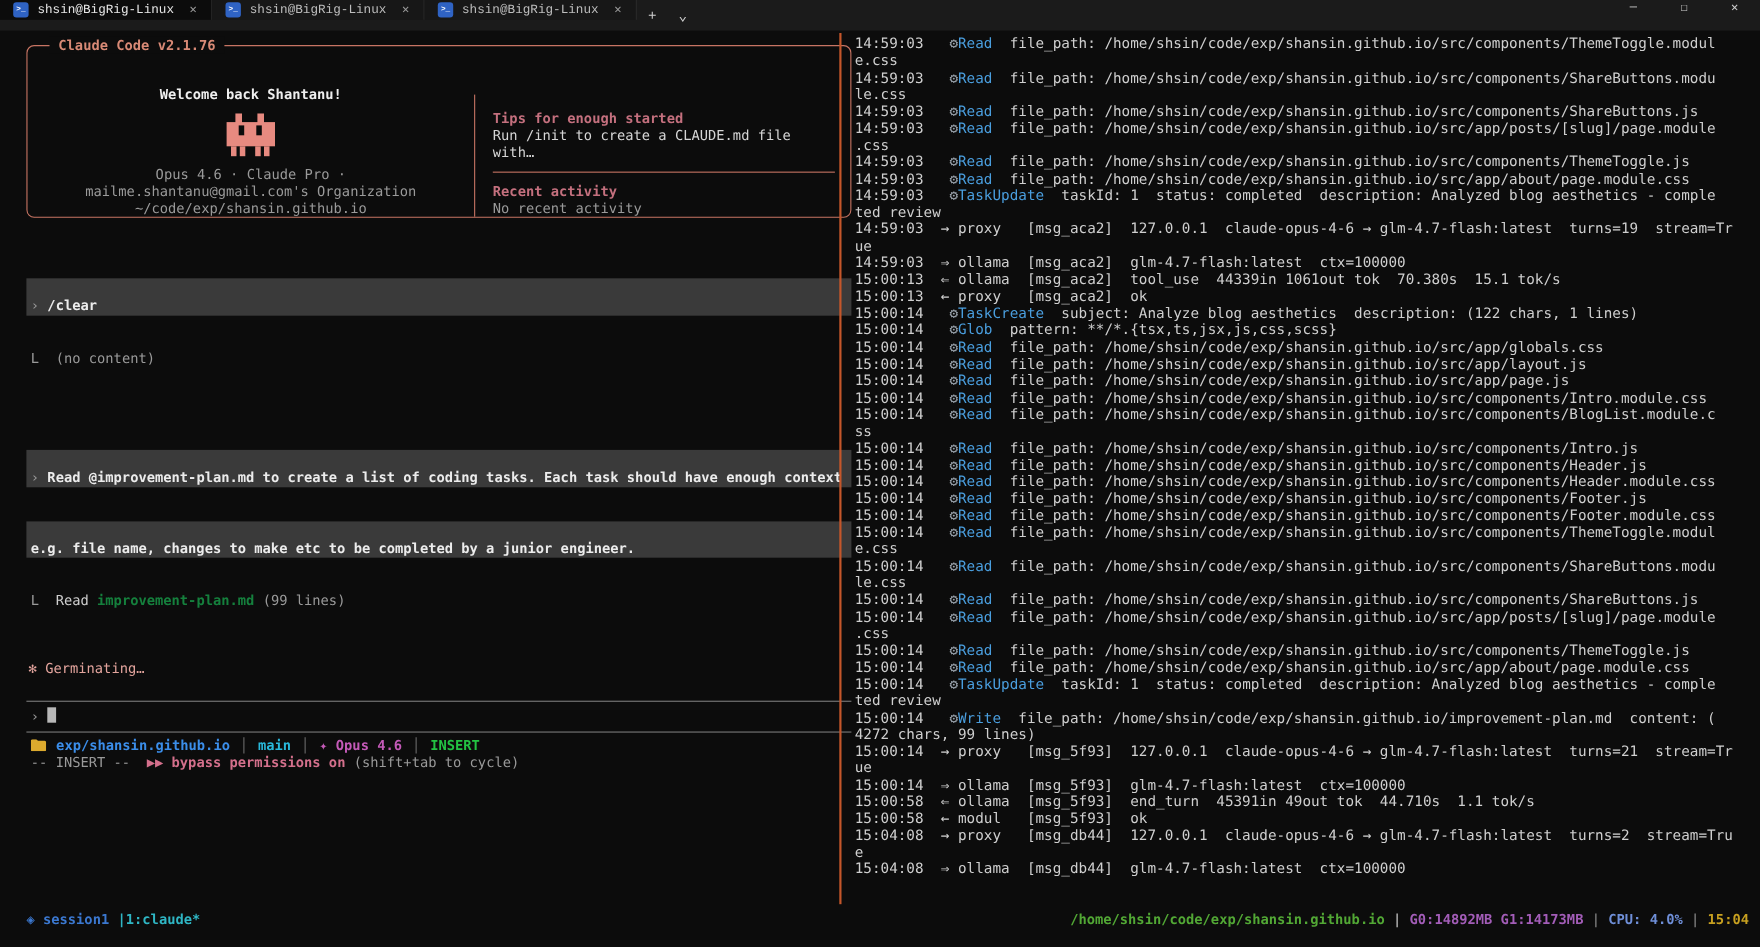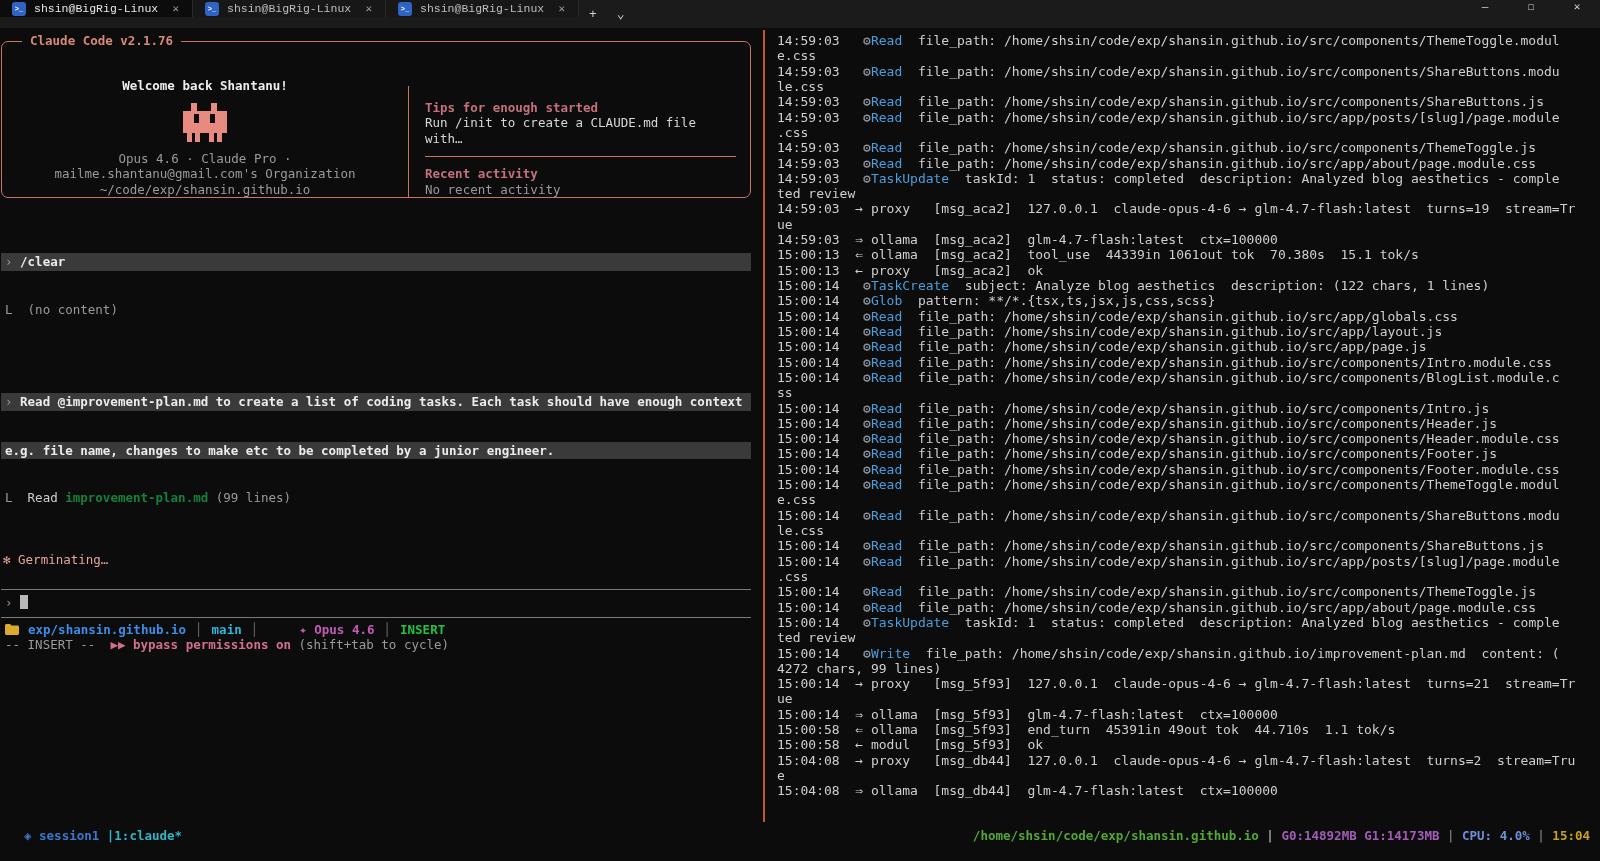--- a/index.html
+++ b/index.html
@@ -26,49 +26,49 @@
   .tab .ttitle{flex:1;white-space:nowrap;overflow:hidden;}
   .tab .tclose{color:#9a9a9a;font-size:11px;padding:2px 5px;cursor:default;}
   .tabbtn{color:#cfcfcf;font-size:13px;align-self:center;padding:3px 10px;}
   .winctl{margin-left:auto;display:flex;align-items:stretch;}
   .winctl .wbtn{width:46px;display:flex;align-items:center;justify-content:center;
     color:#cfcfcf;font-size:11px;}
   
   .term{position:absolute;top:28px;left:0;right:0;bottom:0;background:var(--bg);}
   .pane-divider{position:absolute;left:763px;top:2px;width:2px;height:792px;background:var(--orange);}
   
-  .pane-left{position:absolute;left:1px;top:4px;width:750px;bottom:40px;
+  .pane-left{position:absolute;left:24px;top:4px;width:750px;bottom:40px;
     font-size:12.5px;line-height:15.5px;color:var(--fg);}
   .banner{position:relative;border:1px solid var(--salmon);border-radius:7px;height:157px;margin-top:9px;}
   .banner-title{position:absolute;top:-9px;left:20px;background:var(--bg);padding:0 8px;
     color:var(--salmon-text);font-weight:bold;}
   .banner-cols{display:flex;height:100%;align-items:flex-end;}
   .banner-left{width:406px;text-align:center;padding-top:22px;}
   .welcome{color:#efefef;font-weight:bold;}
   .robot{margin:9px auto 6px auto;display:block;}
   .meta{color:#9a9a9a;}
   .banner-right{flex:1;border-left:1px solid var(--salmon);padding:14px 14px 0 16px;}
   .tips-h{color:var(--rose);font-weight:bold;}
   .tips-t{color:#d6d6d6;}
   .tips-hr{border:none;border-top:1px solid var(--salmon);margin:10px 0 9px 0;}
   .hist{white-space:pre;}
-  .hl-row{background:var(--hl);padding:1px 0 1px 4px;}
+  .hl-row{background:var(--hl);padding:17px 0 1px 4px;}
   .pchar{color:#9a9a9a;}
   .cmd{color:#ececec;font-weight:bold;}
   .res{color:#9a9a9a;padding-left:4px;}
   .res .rw{color:#cfcfcf;} .res .rb{color:#15803d;font-weight:bold;}
   .spinner{color:#e3a49d;margin-top:15px;padding-left:2px;white-space:pre;}
   .inputbox{margin-top:22px;border-top:1px solid #7a7a7a;border-bottom:1px solid #7a7a7a;
     padding:5px 0 6px 4px;}
   .cursor{display:inline-block;width:8px;height:14px;background:#b8b8b8;vertical-align:-2px;margin-left:7px;}
   .statusline{margin-top:4px;padding-left:4px;white-space:pre;display:flex;align-items:center;gap:0;}
   .statusline .sep{color:#6a6a6a;padding:0 9px;}
   .repo{color:var(--blue);font-weight:bold;}
   .branch{color:var(--cyan);font-weight:bold;}
-  .model{color:var(--magenta);font-weight:bold;margin-left:32px;}
+  .model{color:var(--magenta);font-weight:bold;}
   .insert{color:var(--green);font-weight:bold;}
   .folder{display:inline-block;margin-right:9px;}
   .modeline{padding-left:4px;white-space:pre;color:#9a9a9a;}
   .modeline .byp{color:var(--pink);font-weight:bold;}
   .modeline .byparr{color:var(--pink);}
   
   .pane-right{position:absolute;left:777px;top:5px;right:2px;height:788px;overflow:hidden;
     font-size:13px;line-height:15.32px;color:var(--fg);}
   .logline{white-space:pre;}
   .lf{color:var(--fg);} .lt{color:var(--toolblue);} .lg{color:#9aa3ac;}

